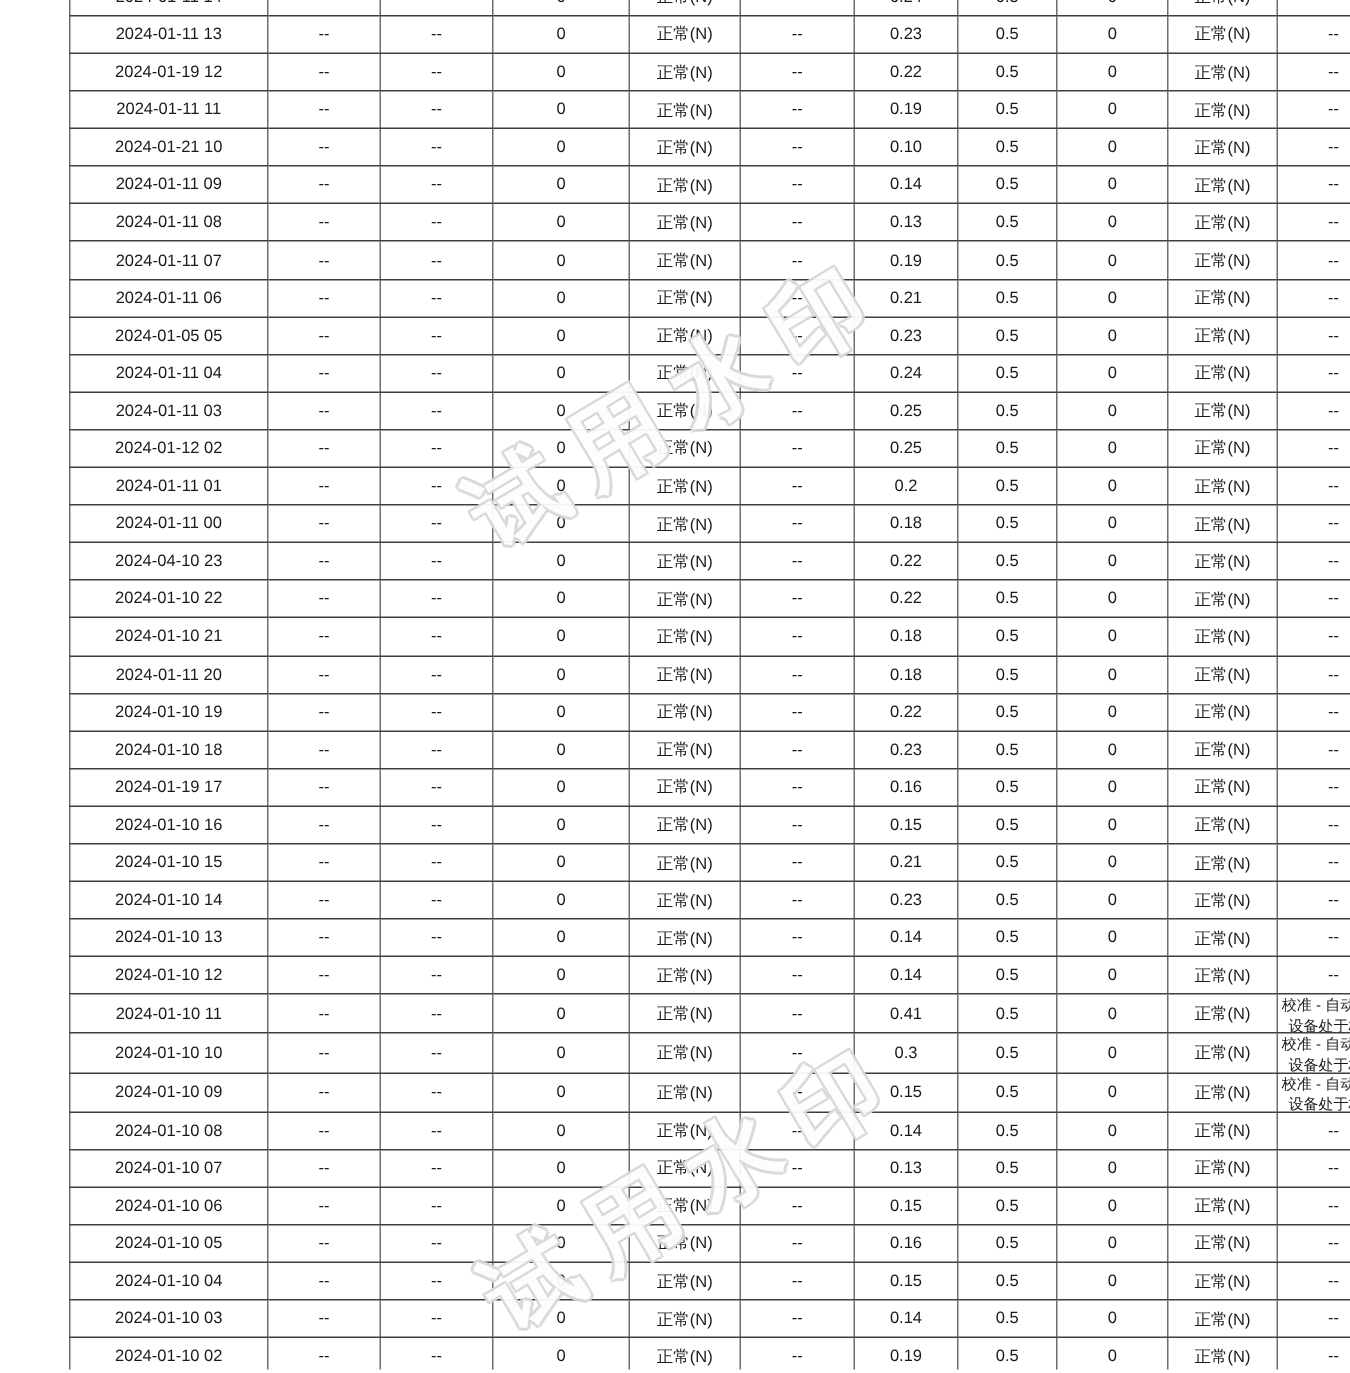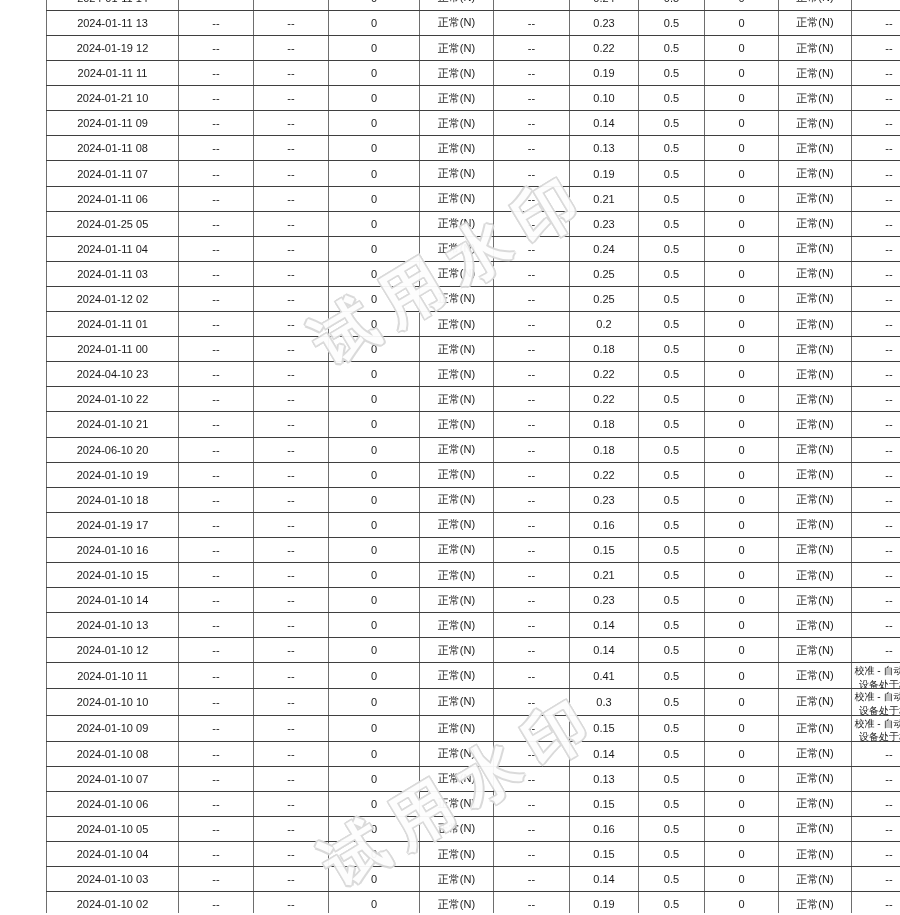--- a/index.html
+++ b/index.html
@@ -415,21 +415,21 @@
             </td>
             <td>
               <div class="cellc">正常(N)</div>
             </td>
             <td>
               <div class="cellc">--</div>
             </td>
           </tr>
           <tr>
             <td>
-              <div class="cellc">2024-01-25 05</div>
+              <div class="cellc">2024-01-05 05</div>
             </td>
             <td>
               <div class="cellc">--</div>
             </td>
             <td>
               <div class="cellc">--</div>
             </td>
             <td>
               <div class="cellc">0</div>
             </td>
@@ -730,21 +730,21 @@
             </td>
             <td>
               <div class="cellc">正常(N)</div>
             </td>
             <td>
               <div class="cellc">--</div>
             </td>
           </tr>
           <tr>
             <td>
-              <div class="cellc">2024-06-10 20</div>
+              <div class="cellc">2024-01-11 20</div>
             </td>
             <td>
               <div class="cellc">--</div>
             </td>
             <td>
               <div class="cellc">--</div>
             </td>
             <td>
               <div class="cellc">0</div>
             </td>

